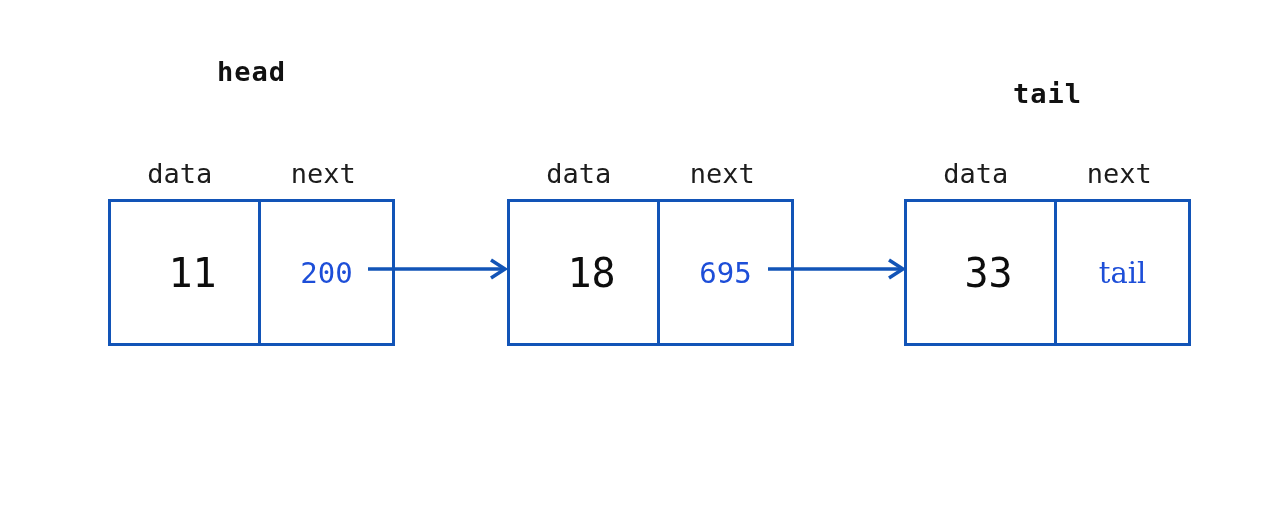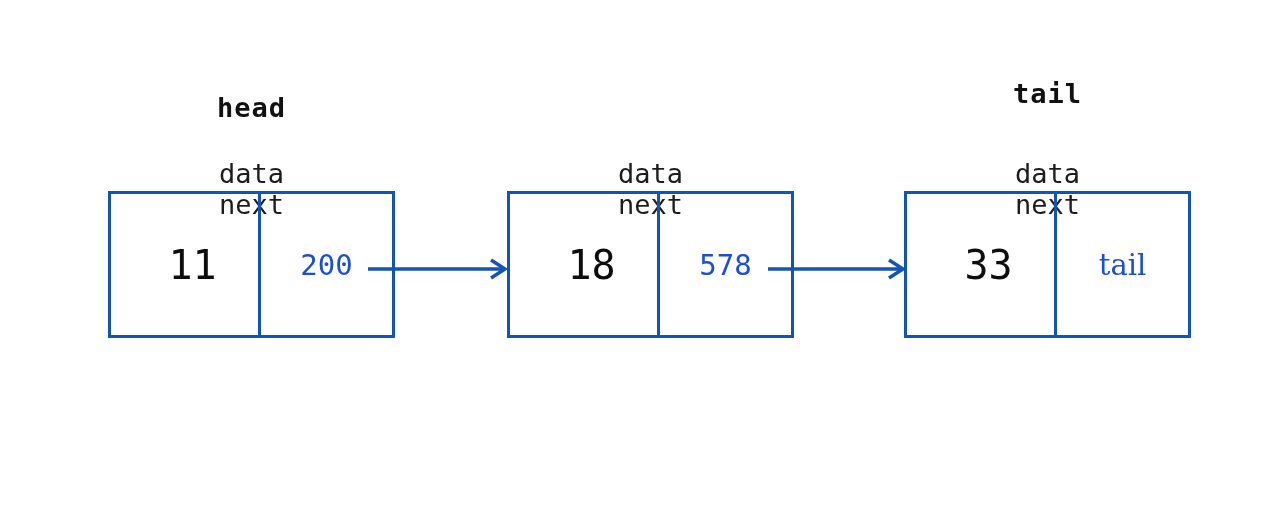--- a/index.html
+++ b/index.html
@@ -17,36 +17,36 @@
   }
   .pointer-label {
     position: absolute;
     width: 287px;
     text-align: center;
     font-size: 27px;
     font-weight: bold;
     color: #111111;
     letter-spacing: 1px;
   }
-  .pointer-label.head { left: 108px; top: 56px; margin-top: 36px; }
+  .pointer-label.head { left: 108px; top: 56px; }
   .pointer-label.tail { left: 904px; top: 78px; }
 
   .node {
     position: absolute;
     top: 158px;
     width: 287px;
   }
   .node.node-1 { left: 108px; }
   .node.node-2 { left: 507px; }
   .node.node-3 { left: 904px; }
 
   .field-labels {
     display: flex;
     height: 33px;
-    flex-direction: column;
+    margin-bottom: 8px;
   }
   .field-label {
     flex: 1;
     text-align: center;
     font-size: 27px;
     color: #1c1c1c;
   }
   .node-box {
     box-sizing: border-box;
     display: flex;
@@ -115,21 +115,21 @@
   <div class="node node-2">
     <div class="field-labels">
       <span class="field-label">data</span>
       <span class="field-label">next</span>
     </div>
     <div class="node-box">
       <div class="cell data-cell">
         <span class="data-value">18</span>
       </div>
       <div class="cell next-cell">
-        <span class="next-value">578</span>
+        <span class="next-value">695</span>
       </div>
     </div>
   </div>
 
   <div class="node node-3">
     <div class="field-labels">
       <span class="field-label">data</span>
       <span class="field-label">next</span>
     </div>
     <div class="node-box">

